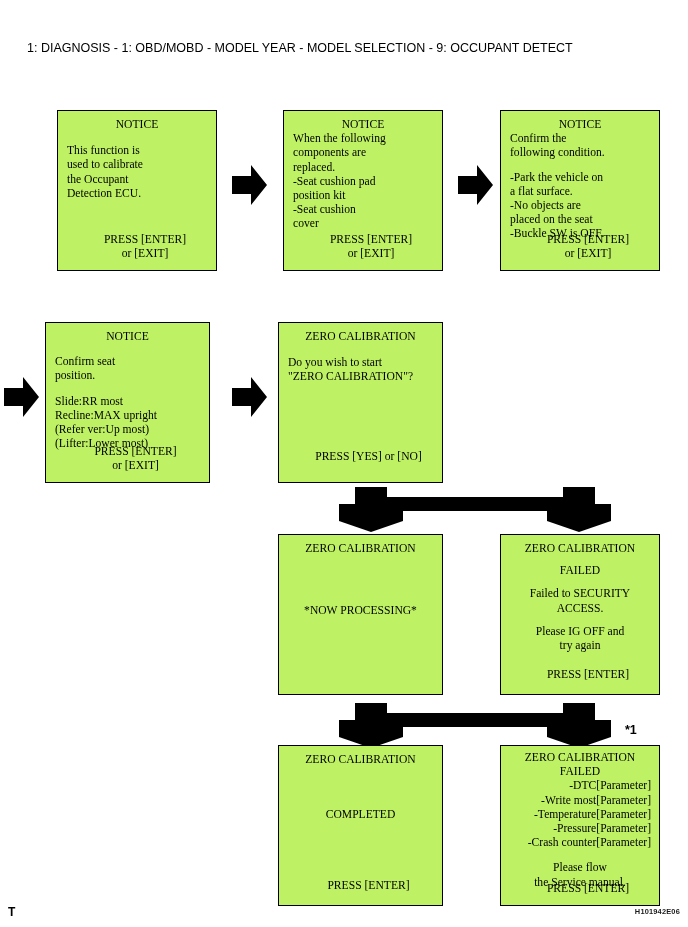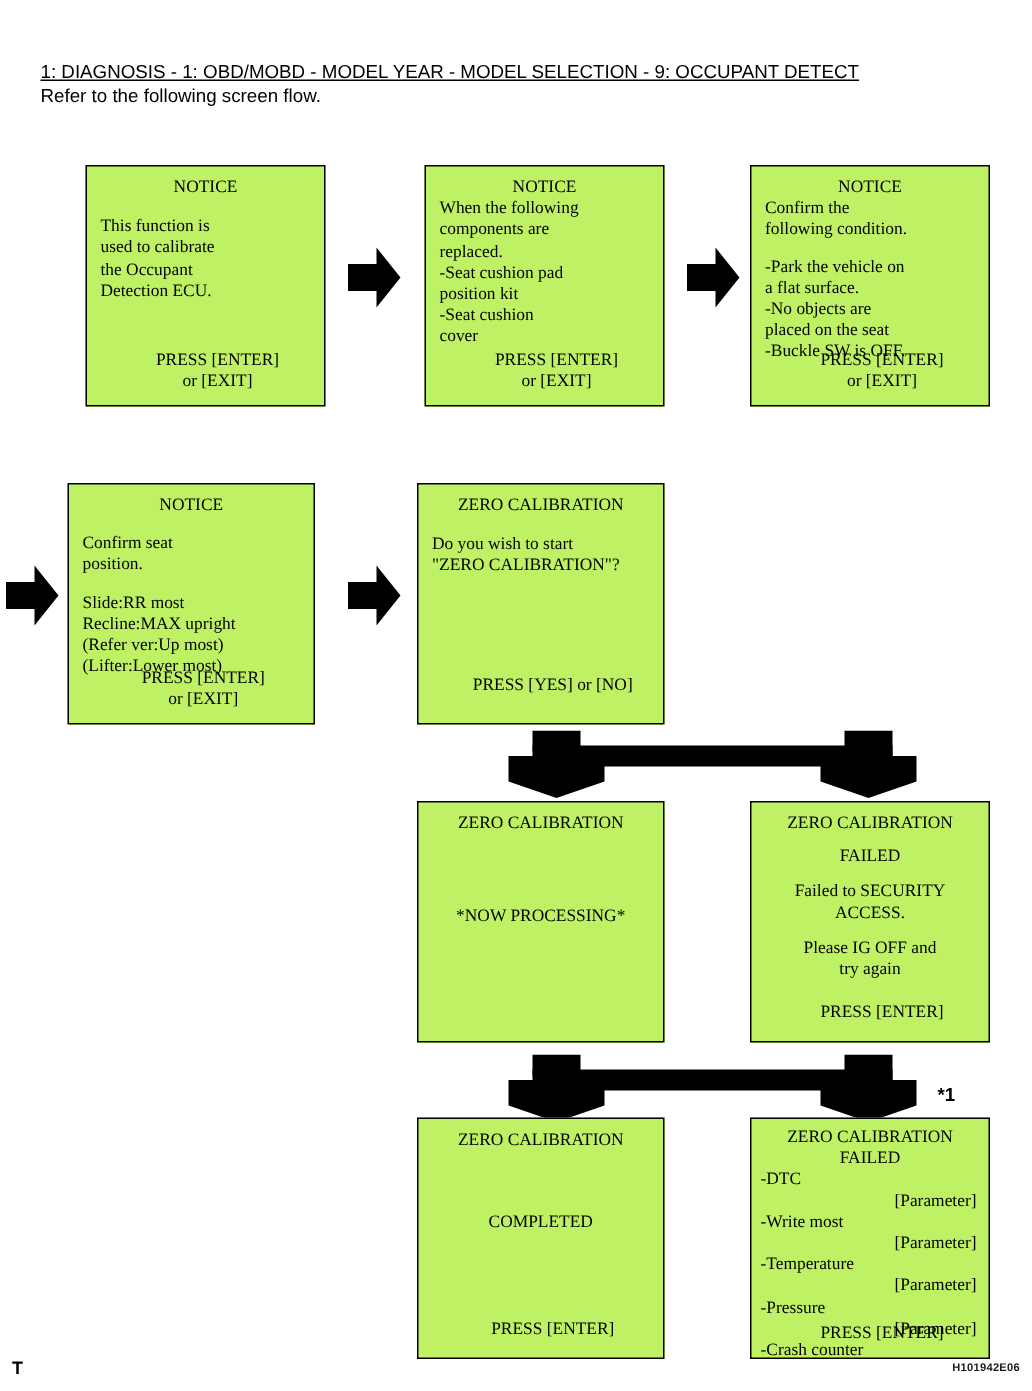--- a/index.html
+++ b/index.html
@@ -15,21 +15,20 @@
   
   .hdr-title{
     position:absolute;left:27px;top:8px;
     font-size:12.5px;font-weight:bold;letter-spacing:.2px;
     white-space:nowrap;
   }
   .hdr-path{
     position:absolute;left:27px;top:41px;
     font-size:12.5px;font-weight:normal;letter-spacing:0px;
     white-space:nowrap;
-    text-decoration:underline;
   }
   .hdr-sub{
     position:absolute;left:27px;top:57px;
     font-size:12.5px;font-weight:normal;
     white-space:nowrap;
   }
 
   
   .box{
     position:absolute;
@@ -57,21 +56,20 @@
     text-align:center;
     font-family:"Liberation Serif",serif;
     font-size:11.6px;line-height:14.2px;
   }
 
   
   .prow{
     display:flex;justify-content:flex-end;
     padding:0 6px 0 4px;
     white-space:nowrap;
-    flex-direction:column;
   }
   .prow .pk{text-align:left;}
   .prow .pv{text-align:right;}
 
   
   .arrow-right{position:absolute;}
   .splitter{position:absolute;}
   .star{
     position:absolute;
     font-family:"Liberation Sans",sans-serif;
@@ -89,21 +87,20 @@
     font-family:"Liberation Sans",sans-serif;
     color:#1a1a1a;
   }
 </style>
 </head>
 <body>
 
 <div class="page">
 
   <div class="hdr-path">1: DIAGNOSIS - 1: OBD/MOBD - MODEL YEAR - MODEL SELECTION - 9: OCCUPANT DETECT</div>
-  <div class="hdr-sub">Refer to the following screen flow.</div>
 
   <div class="box" style="left:57px;top:110px;width:160px;height:161px;">
     <div class="pad">
       <span class="ttl">NOTICE</span>
       <span class="spacer" style="height:12px;"></span>
       <span class="lft">This function is</span>
       <span class="lft">used to calibrate</span>
       <span class="lft">the Occupant</span>
       <span class="lft">Detection ECU.</span>
     </div>

